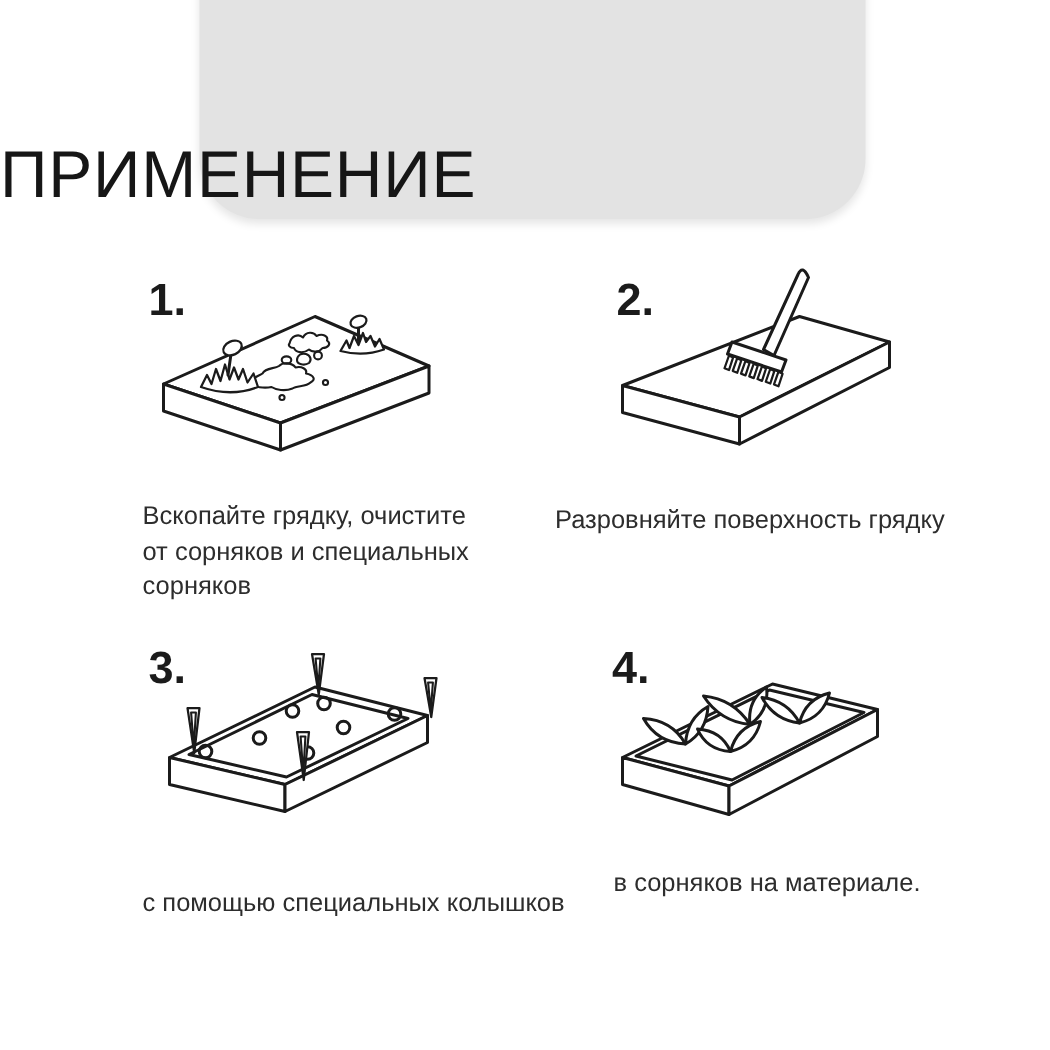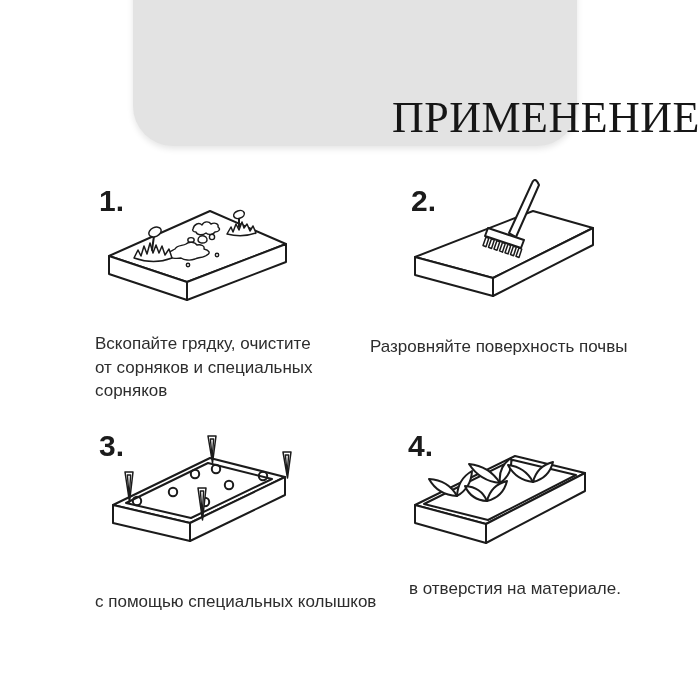--- a/index.html
+++ b/index.html
@@ -6,24 +6,23 @@
   .page{
     position:relative;width:700px;height:700px;background:#fff;overflow:hidden;
     font-family:"Liberation Sans",sans-serif;
   }
   .header-card{
     position:absolute;left:133px;top:-52px;width:444px;height:198px;
     background:var(--header-bg,#e3e3e3);border-radius:40px;
     box-shadow:0 3px 6px rgba(0,0,0,.10);
   }
   .title{
-    position:absolute;left:0;right:0;top:92px;text-align:right;
+    position:absolute;left:0;right:0;top:92px;text-align:left;
     font-size:44px;font-weight:400;letter-spacing:.5px;color:var(--title,#161616);
     white-space:nowrap;
-    font-family:Liberation Serif, serif;
   }
   .step-number{
     position:absolute;font-size:30px;font-weight:700;color:var(--ink,#111);
     line-height:1;
   }
   .n1{left:99px;top:186px}
   .n2{left:411px;top:186px}
   .n3{left:99px;top:431px}
   .n4{left:408px;top:431px}
   .illus{position:absolute;}
@@ -99,21 +98,21 @@
       <path class="t" d="M81,62 l-3,8.5 l3,1.2 l2.7,-8.3 z"></path>
       <path class="t" d="M86.5,63.8 l-3,8.5 l3,1.2 l2.7,-8.3 z"></path>
       <path class="t" d="M92,65.6 l-3,8.5 l3,1.2 l2.7,-8.3 z"></path>
       <path class="t" d="M97.5,67.4 l-3,8.5 l3,1.2 l2.7,-8.3 z"></path>
       <path class="t" d="M103,69.2 l-3,8.5 l3,1.2 l2.7,-8.3 z"></path>
       <path class="t" d="M108.5,71 l-3,8.5 l3,1.2 l2.7,-8.3 z"></path>
       <path class="t" d="M114,72.8 l-3,8.5 l3,1.2 l2.7,-8.3 z"></path>
     </g>
   </svg>
   <div class="caption c2">
-    <div>Разровняйте поверхность почвы</div>
+    <div>Разровняйте поверхность грядку</div>
   </div>
 
   <div class="step-number n3">3.</div>
   <svg class="illus i3" viewBox="0 0 210 140">
     <g>
       <path class="w" d="M18,80 L115,33 L190,52 L95,98 Z"></path>
       <path class="w" d="M18,80 L95,98 L95,116 L18,98 Z"></path>
       <path class="w" d="M95,98 L190,52 L190,70 L95,116 Z"></path>
       <path class="l" d="M31,78 L113,38 L177,54 L96,93 Z"></path>
     </g>
@@ -166,16 +165,16 @@
     <g>
       <path class="w" d="M52,76 Q43,60 24,59 Q33,75 52,76 Z"></path>
       <path class="w" d="M52,76 Q66,68 67,51 Q53,59 52,76 Z"></path>
     </g>
     <g>
       <path class="w" d="M82,81 Q76,67 60,66 Q66,80 82,81 Z"></path>
       <path class="w" d="M82,81 Q98,77 102,61 Q86,65 82,81 Z"></path>
     </g>
   </svg>
   <div class="caption c4">
-    <div>в отверстия на материале.</div>
+    <div>в сорняков на материале.</div>
   </div>
 
 </div>
 
 </body></html>

